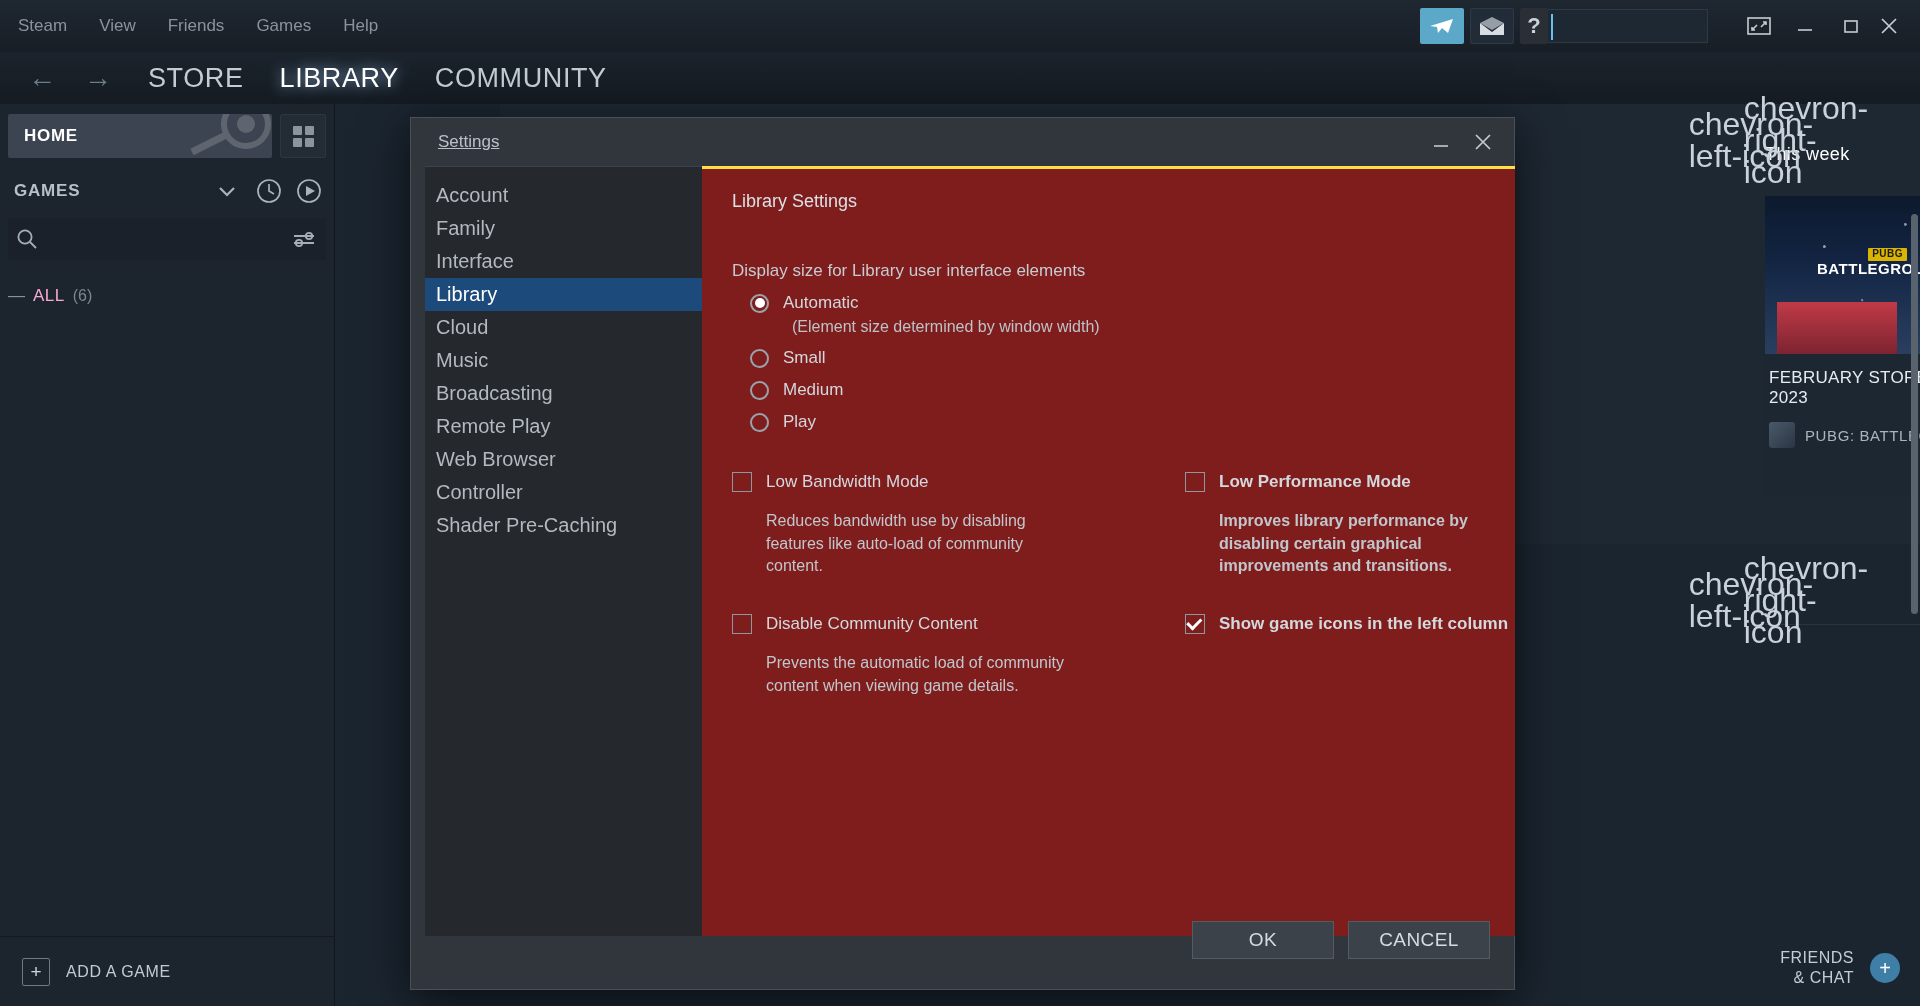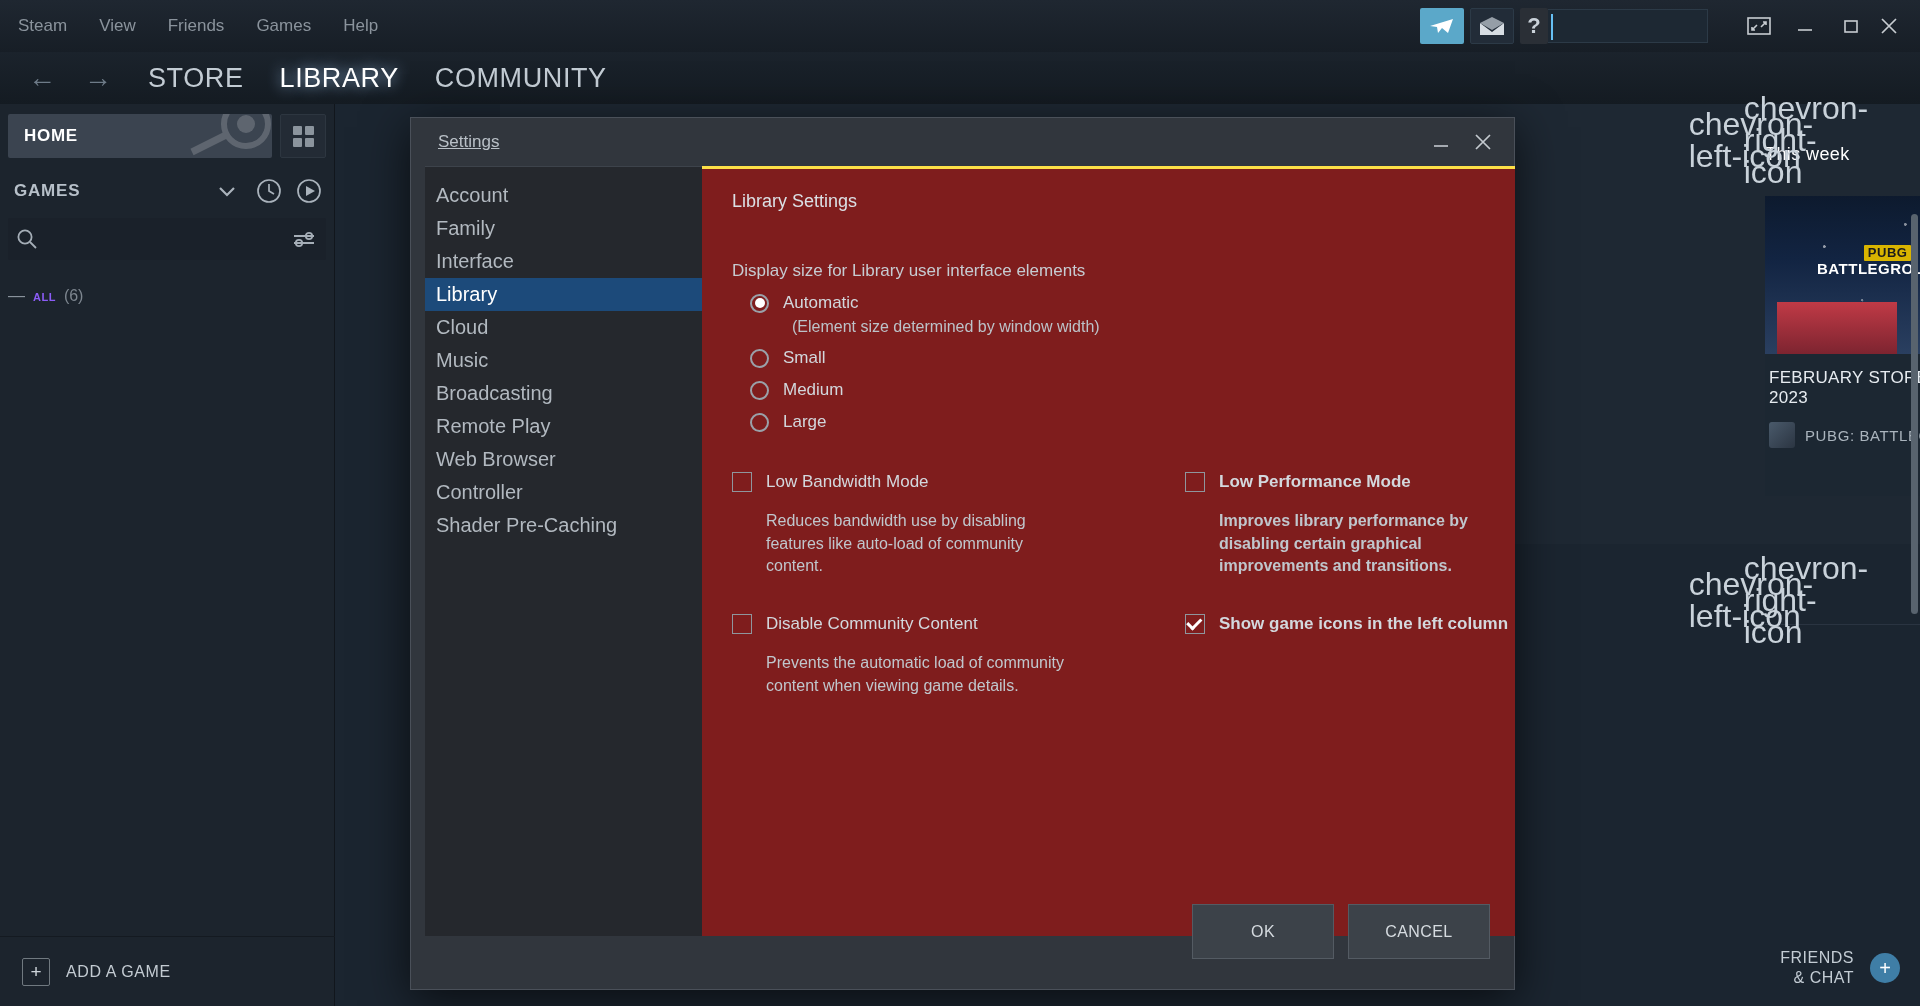--- a/index.html
+++ b/index.html
@@ -98,21 +98,21 @@
   .rnd-btn { width: 34px; height: 34px; display: flex; align-items:center; justify-content:center; cursor:pointer; }
 
   .search-row { margin: 4px 8px 0 8px; height: 42px; background: #1a212a; border-radius: 2px;
                 display: flex; align-items: center; padding: 0 10px 0 8px; }
   .search-row input {
     flex: 1; background: transparent; border: none; outline: none;
     color: #c8d0d8; font-size: 16px; font-family: "Liberation Sans", sans-serif; padding-left: 8px;
   }
   .allrow { display: flex; align-items: baseline; gap: 8px; padding: 26px 0 0 8px; cursor: pointer; }
   .allrow .dash { color: #8d96a0; font-size: 17px; }
-  .allrow .lbl { color: #8b5cf6; font-size: 11px; font-weight: bold; letter-spacing: .5px; }
+  .allrow .lbl { color: #f9a8d4; font-size: 17px; font-weight: normal; letter-spacing: .5px; }
   .allrow .cnt { color: #7d868f; font-size: 16px; }
 
   .addgame {
     position: absolute; left: 0; bottom: 0; width: 335px; height: 70px;
     display: flex; align-items: center; padding-left: 22px; gap: 16px;
     border-top: 1px solid #141a21; cursor: pointer;
   }
   .addgame .plus {
     width: 28px; height: 28px; border: 1px solid #707980; border-radius: 2px;
     color: #cdd4da; font-size: 19px; display:flex; align-items:center; justify-content:center;
@@ -143,21 +143,21 @@
   }
   .promo-img .podium {
     position:absolute; left: 12px; bottom: 0; width: 120px; height: 52px;
     background: linear-gradient(180deg,#c03a46 0%,#7d2430 100%);
   }
   .promo-img .pubgtag {
     position: absolute; left: 52px; top: 48px; color:#fff; font-size: 15px; font-weight: bold;
     letter-spacing: .5px; line-height: 1.05; text-align:center;
   }
   .promo-img .pubgtag .small {
-    display:inline-block; background:#d9b400; color:#1b1b1b; font-size: 13px; padding: 1px 4px; border-radius:1px;
+    display:inline-block; background:#d9b400; color:#1b1b1b; font-size: 10px; padding: 1px 4px; border-radius:1px;
   }
   .promo-title { color: #e6ebf0; font-size: 17px; padding: 14px 0 0 4px; letter-spacing: .3px; }
   .promo-sub { display:flex; align-items:center; gap: 10px; padding: 14px 0 0 4px; }
   .promo-sub .thumb {
     width: 26px; height: 26px; border-radius: 3px;
     background: linear-gradient(135deg,#4a5a6b,#2b3542);
   }
   .promo-sub .nm { color: #aab4bd; font-size: 15px; letter-spacing: .6px; }
   .divider { position:absolute; left: 1430px; top: 520px; width: 230px; height: 1px; background:#2a3441; }
 
@@ -226,22 +226,22 @@
     content: ""; width: 11px; height: 6px; border-left: 3px solid #ffffff;
     border-bottom: 3px solid #ffffff; transform: rotate(-45deg) translate(1px,-2px);
   }
   .cblbl { color: #d3d8dd; font-size: 17px; }
   .cbdesc { color: #c0c6cc; font-size: 16px; line-height: 1.42; margin: 18px 0 0 34px; width: 300px; }
 
   .dlg-foot {
     position: absolute; right: 24px; bottom: 30px; display: flex; gap: 14px;
   }
   .btn {
-    min-width: 142px; height: 55px; background: #3c4249; border: 1px solid #545b63;
-    color: #d6dbe0; font-size: 16px; display: flex; align-items: center; justify-content: center;
+    min-width: 142px; height: 38px; background: #3c4249; border: 1px solid #545b63;
+    color: #d6dbe0; font-size: 19px; display: flex; align-items: center; justify-content: center;
     cursor: pointer; letter-spacing: .4px;
   }
 </style>
 </head>
 <body>
 
 <div id="app">
 
   <div class="menubar">
     <div class="mitem">Steam</div>
@@ -449,21 +449,21 @@
         <div class="radio-row">
           <div class="radio"></div>
           <div class="radio-lbl">Small</div>
         </div>
         <div class="radio-row">
           <div class="radio"></div>
           <div class="radio-lbl">Medium</div>
         </div>
         <div class="radio-row">
           <div class="radio"></div>
-          <div class="radio-lbl">Large</div>
+          <div class="radio-lbl">Play</div>
         </div>
 
         <div class="cbgrid">
           <div class="cbcol">
             <div class="cbrow">
               <div class="cbox"></div>
               <div class="cblbl">Low Bandwidth Mode</div>
             </div>
             <div class="cbdesc">Reduces bandwidth use by disabling features like auto-load of community content.</div>
           </div>

